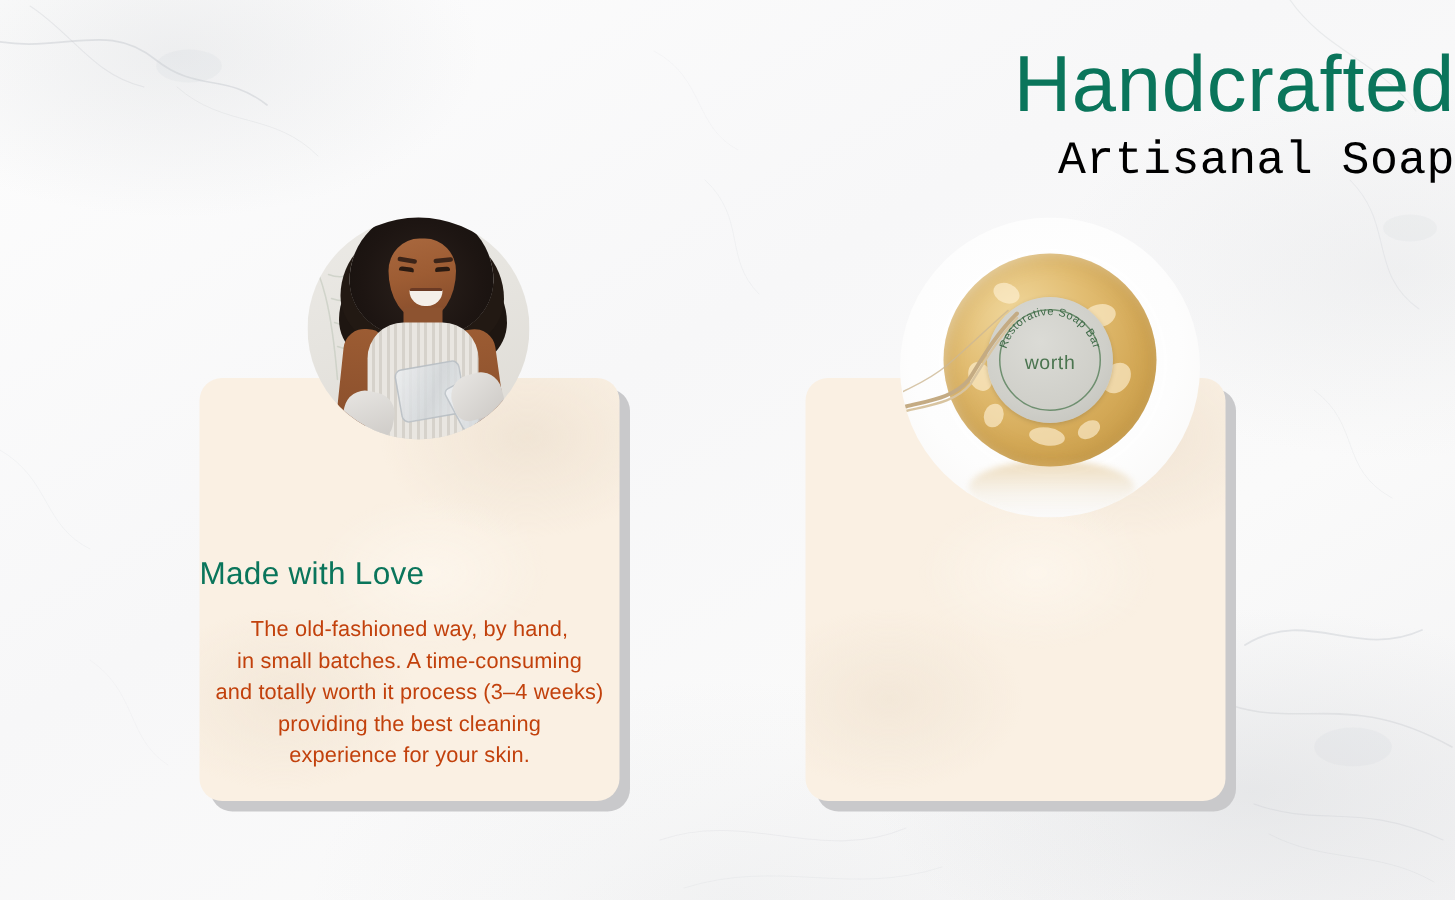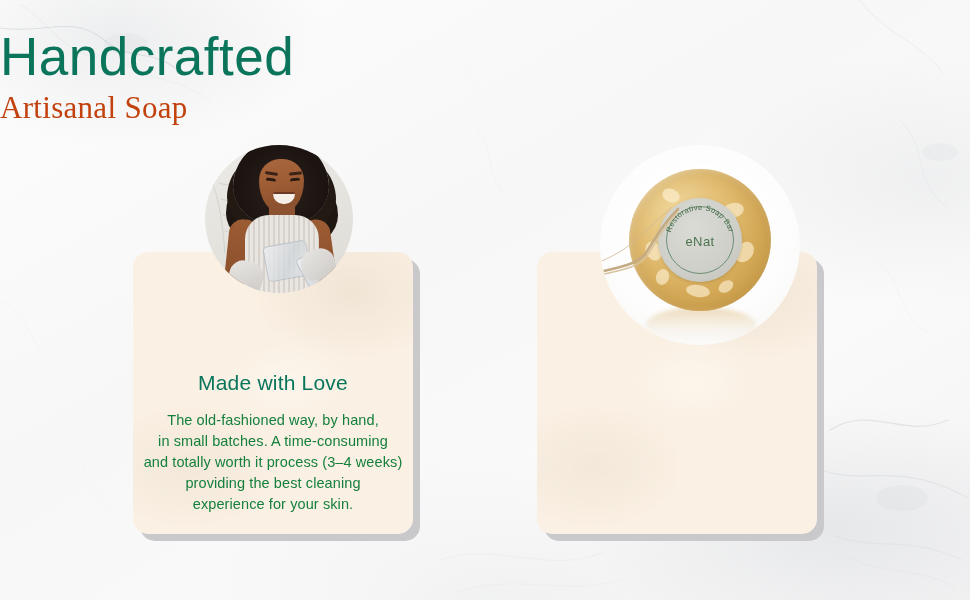--- a/index.html
+++ b/index.html
@@ -40,39 +40,39 @@
     inset: 0;
     opacity: 0.85;
   }
 
   
   .headings {
     position: absolute;
     left: 0;
     top: 28px;
     width: 970px;
-    text-align: left;
+    text-align: right;
     z-index: 5;
   }
   .title-main {
     font-family: "Liberation Sans", sans-serif;
     font-size: 53px;
     line-height: 58px;
     font-weight: 400;
     letter-spacing: 0.5px;
     color: #0a755b;
     margin: 0;
   }
   .title-sub {
-    font-family: Liberation Serif, serif;
+    font-family: Liberation Mono, monospace;
     font-size: 31px;
     line-height: 40px;
     font-weight: 400;
     letter-spacing: 0.3px;
-    color: #c2410c;
+    color: #000000;
     margin: 2px 0 0 0;
   }
 
   
   .card {
     position: absolute;
     width: 280px;
     height: 282px;
     background: #faf0e3;
     border-radius: 15px;
@@ -256,37 +256,37 @@
     border-radius: 50%;
     background: linear-gradient(180deg, rgba(214,170,92,0.40) 0%, rgba(224,190,130,0.12) 60%, rgba(255,255,255,0) 100%);
     filter: blur(2px);
   }
 
   
   .card-heading {
     position: absolute;
     left: 0; right: 0;
     top: 118px;
-    text-align: center;
+    text-align: left;
     font-family: "Liberation Sans", sans-serif;
     font-size: 21px;
     line-height: 26px;
     font-weight: 400;
     color: #0a755b;
     letter-spacing: 0.2px;
   }
   .card-body {
     position: absolute;
     left: 10px; right: 10px;
     top: 158px;
     text-align: center;
     font-family: "Liberation Sans", sans-serif;
     font-size: 14.5px;
     line-height: 21px;
-    color: #15803d;
+    color: #c2410c;
     white-space: pre-line;
     letter-spacing: 0.1px;
   }
 </style>
 </head>
 <body>
 
 <div class="banner">
 
   <div class="marble-bg"></div>
@@ -386,21 +386,21 @@
     <div class="pr-label">
       <div class="pr-label-ring"></div>
       <svg class="pr-label-text" viewBox="0 0 84 84">
         <defs>
           <path id="labelArc" d="M 12 42 A 30 30 0 1 1 72 42" fill="none"></path>
         </defs>
         <text>
           <textPath href="#labelArc" startOffset="50%" text-anchor="middle">Restorative Soap Bar</textPath>
         </text>
       </svg>
-      <div class="pr-brand">eNat</div>
+      <div class="pr-brand">worth</div>
     </div>
 
     <svg class="pr-cord" viewBox="0 0 80 76">
       <g stroke="#c4ab83" fill="none" stroke-linecap="round">
         <path d="M 76 4 C 62 18, 54 32, 44 48 C 34 60, 18 62, 2 66" stroke-width="2.6"></path>
         <path d="M 76 7 C 63 21, 55 35, 45 51 C 35 63, 19 65, 2 69" stroke-width="1.6" stroke="#d8c4a0"></path>
         <path d="M 70 2 C 56 14, 44 26, 30 38 C 18 48, 8 52, 0 56" stroke-width="1" stroke="#cdb893" opacity="0.8"></path>
       </g>
     </svg>
 

